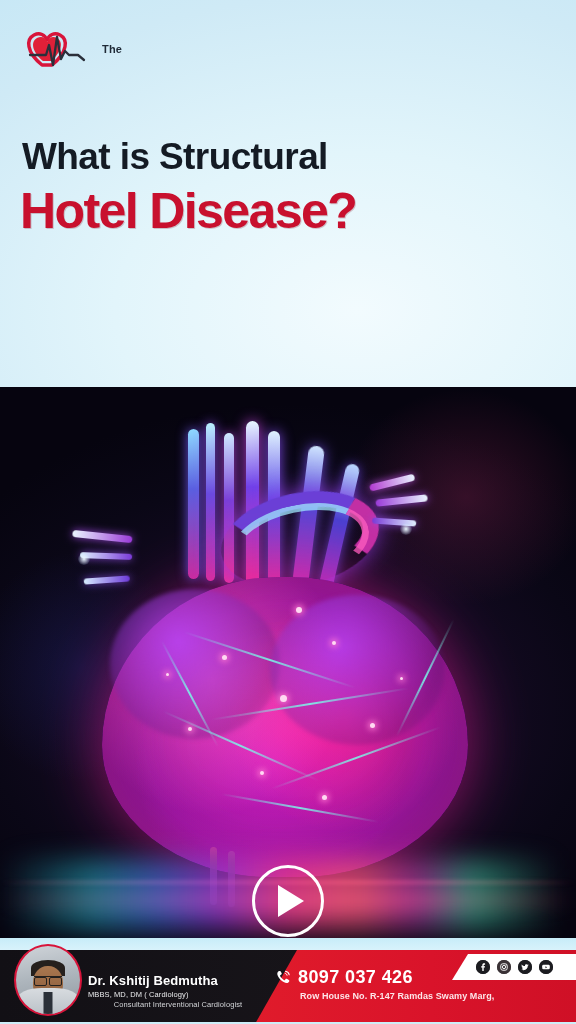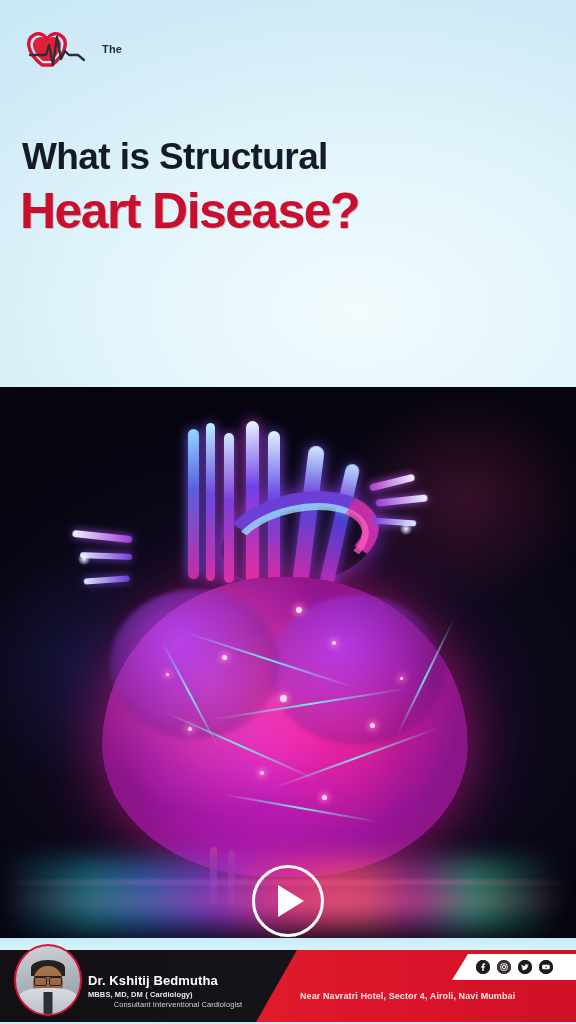--- a/index.html
+++ b/index.html
@@ -211,21 +211,21 @@
     width:9px;height:22px;background:#2a3038;
   }
 
   
   .doc-block{ position:absolute; left:88px; top:36px; width:180px; }
   .doc-name{
     font-size:13px; font-weight:700; color:#ffffff;
     letter-spacing:.1px; line-height:1.15; white-space:nowrap;
   }
   .doc-deg{
-    font-size:7.5px; font-weight:700; color:#e9eaec;
+    font-size:7.5px; font-weight:400; color:#e9eaec;
     line-height:1.5; letter-spacing:.1px; white-space:nowrap;
   }
   .doc-role{
     font-size:7.5px; font-weight:400; color:#d3d5d8;
     line-height:1.4; letter-spacing:.1px; white-space:nowrap;text-align:center;
   }
 
   
   .phone-row{
     position:absolute; left:275px; top:30px;
@@ -253,21 +253,21 @@
         <path d="M21 36 C9 26 9 16 15 13 C20 10.5 24 13 25.2 17 C26.4 13 30.5 10.5 35 13 C41 16 41 26 29 36 Z" fill="#e02038"></path>
         <path d="M8 30 L20 30 L24 30 L27 20 L31 40 L35 12 L39 34 L43 26 L47 30 L56 30 L62 35" fill="none" stroke="#2a2f3a" stroke-width="2.3" stroke-linecap="round" stroke-linejoin="round"></path>
       </svg>
     </div>
     <div class="logo-text">
       <div class="logo-the">The</div>
     </div>
   </div>
 
   <div class="h-sub">What is Structural</div>
-  <div class="h-main">Heart Disease?</div>
+  <div class="h-main">Hotel Disease?</div>
 </div>
 
 <div id="media">
   <div class="haze-a"></div>
   <div class="haze-b"></div>
 
   <div id="heart-art">
 
     <div class="vessel" style="left:118px;top:2px;width:11px;height:150px;background:linear-gradient(180deg,#8fd9ff,#5a5fe0 40%,#c12ea0);box-shadow:0 0 12px rgba(120,90,255,.9);"></div>
     <div class="vessel" style="left:136px;top:-4px;width:9px;height:158px;background:linear-gradient(180deg,#b9f0ff,#6a4ae0 45%,#d0329e);box-shadow:0 0 12px rgba(150,80,255,.9);"></div>
@@ -345,23 +345,35 @@
       <div class="tie"></div>
     </div>
   </div>
 
   <div class="doc-block">
     <div class="doc-name">Dr. Kshitij Bedmutha</div>
     <div class="doc-deg">MBBS, MD, DM ( Cardiology)</div>
     <div class="doc-role">Consultant Interventional Cardiologist</div>
   </div>
 
+  <div class="phone-row">
+    <svg width="17" height="17" viewBox="0 0 24 24">
+      <path d="M6.6 2.8 C5.3 2.6 4.2 3.6 3.6 4.8 C2.8 6.4 3.4 8.6 4.6 10.8 C6.2 13.7 9 16.6 12.2 18.4
+               C14.6 19.8 16.9 20.3 18.4 19.4 C19.6 18.7 20.4 17.5 20.2 16.3 C20.1 15.7 19.6 15.3 19 15
+               L16.6 13.8 C15.9 13.5 15.2 13.7 14.8 14.3 L14 15.5 C13.7 15.9 13.2 16 12.8 15.8
+               C11.4 15.1 10 13.9 8.9 12.5 C8.1 11.5 7.6 10.6 7.3 9.8 C7.1 9.3 7.3 8.9 7.7 8.6
+               L8.9 7.8 C9.5 7.4 9.7 6.7 9.4 6 L8.2 3.7 C7.9 3.2 7.3 2.9 6.6 2.8 Z" fill="#ffffff"></path>
+      <path d="M14.8 3.2 c2.6 .3 4.7 2.3 5.2 4.9" fill="none" stroke="#ffffff" stroke-width="1.5" stroke-linecap="round"></path>
+      <path d="M14.4 6.2 c1.3 .3 2.3 1.3 2.6 2.6" fill="none" stroke="#ffffff" stroke-width="1.4" stroke-linecap="round"></path>
+    </svg>
+    <span class="phone-num">8097 037 426</span>
+  </div>
 
   <div class="addr">
-    <div>Near Navratri Hotel, Sector 4,  Airoli, Navi Mumbai</div>
+    <div>Row House No. R-147 Ramdas Swamy Marg,</div>
   </div>
 
   <div class="social-pill">
     <span class="soc">
       <svg width="14" height="14" viewBox="0 0 24 24">
           <circle cx="12" cy="12" r="12" fill="#1c1c20"></circle>
       <path d="M13.2 19v-6h2l.3-2.4h-2.3V9.1c0-.7.2-1.1 1.2-1.1h1.2V5.8c-.2 0-.9-.1-1.8-.1-1.8 0-3 1.1-3 3.1v1.8H8.8V13h2v6z" fill="#fff"></path>
         </svg>
     </span>
     <span class="soc ig">

